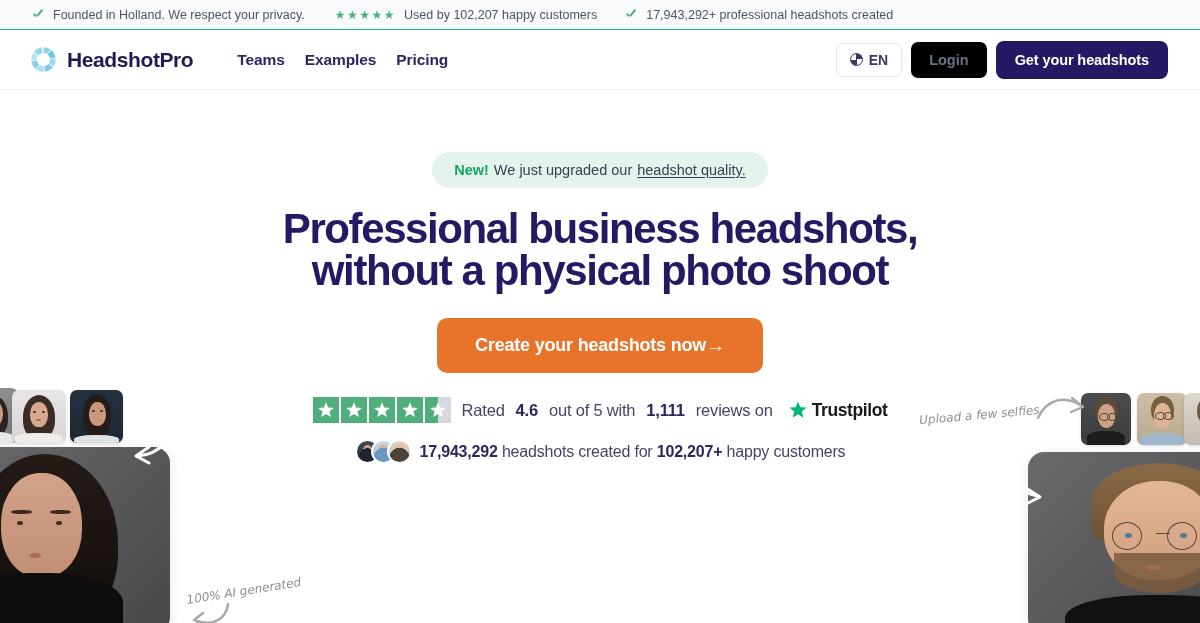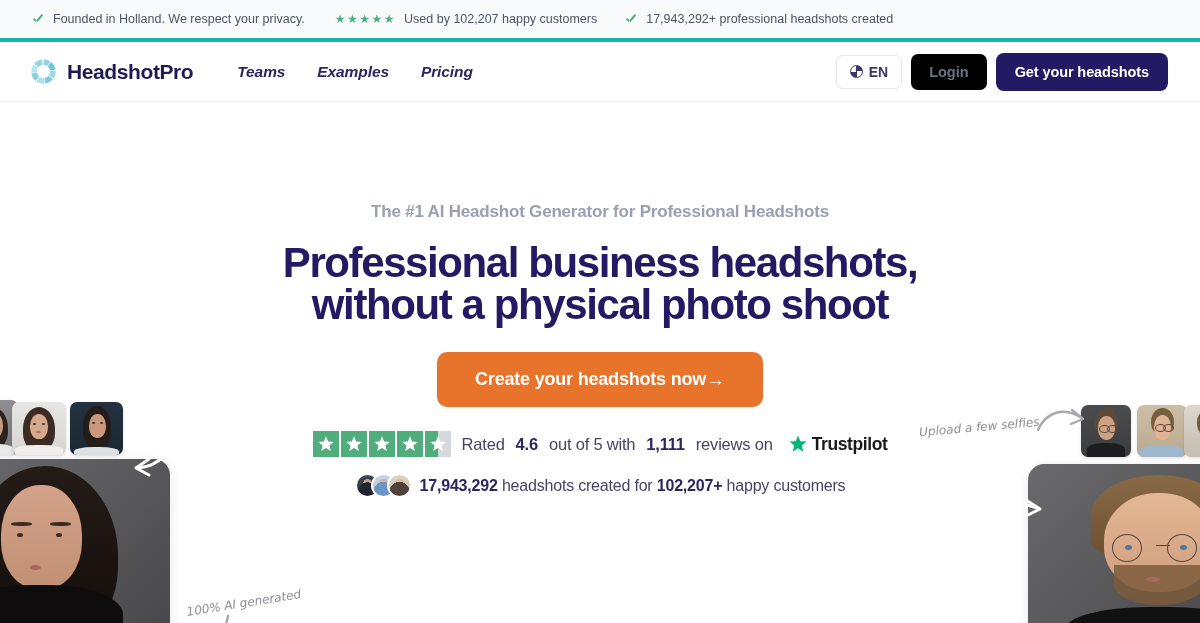--- a/index.html
+++ b/index.html
@@ -8,23 +8,23 @@
     overflow: hidden;
     background: #ffffff;
     font-family: "Liberation Sans", sans-serif;
     -webkit-font-smoothing: antialiased;
   }
   .page { position: relative; width: 1200px; height: 623px; overflow: hidden; background:#fff; }
 
   
   .topbar {
     position: relative;
-    height: 42px;
+    height: 30px;
     background: #f9fafb;
-    border-bottom: 4px solid #14b8a6;
+    border-bottom: 1px solid #14b8a6;
     display: flex;
     align-items: center;
     font-size: 12.5px;
     color: #4b5563;
     z-index: 6;
   }
   .topbar .tb-item { display:flex; align-items:center; gap:8px; white-space:nowrap; }
   .tb-1 { margin-left: 32px; }
   .tb-2 { margin-left: 30px; }
   .tb-3 { margin-left: 28px; }
@@ -49,21 +49,21 @@
     border-bottom: 1px solid #eceef1;
     display: flex;
     align-items: center;
     z-index: 6;
   }
   .brand { display:flex; align-items:center; gap:10px; margin-left:30px; }
   .logo-mark { width:27px; height:27px; position:relative; flex:none; }
   .brand-name {
     font-size: 21px; font-weight: 700; color:#1f1a52; letter-spacing:-0.4px;
   }
-  .nav { display:flex; align-items:center; gap:32px; margin-left:44px;font-style:italic; }
+  .nav { display:flex; align-items:center; gap:20px; margin-left:44px; }
   .nav a {
     font-size: 15.5px; font-weight: 700; color:#2b2560; text-decoration:none;
     letter-spacing:-0.1px;
   }
   .header-right { margin-left:auto; margin-right:32px; display:flex; align-items:center; gap:9px; }
   .lang-btn {
     display:flex; align-items:center; gap:6px;
     border:1px solid #e3e5ea; border-radius:7px;
     padding:8px 13px; background:#fff;
     font-size:14px; font-weight:600; color:#3b3663; cursor:pointer;
@@ -366,22 +366,26 @@
         <path d="M4 28 C 12 10, 30 4, 48 16" stroke="#a8a8ad" stroke-width="2.4" fill="none" stroke-linecap="round"></path>
         <path d="M38 8 L49 17 L37 22" stroke="#a8a8ad" stroke-width="2.4" fill="none" stroke-linecap="round" stroke-linejoin="round"></path>
       </svg>
 
       <svg class="curve-arrow" style="right:148px; top:352px;" width="62" height="66" viewBox="0 0 62 66">
         <path d="M6 4 C 4 30, 20 48, 48 54" stroke="#ffffff" stroke-width="3" fill="none" stroke-linecap="round"></path>
         <path d="M36 46 L50 55 L36 62" stroke="#ffffff" stroke-width="3" fill="none" stroke-linecap="round" stroke-linejoin="round"></path>
       </svg>
     </div>
 
-
-    <div class="eyebrow">The #1 AI Headshot Generator for Professional Headshots</div>
+    <div class="new-pill">
+      <span class="tag">New!</span>
+      <span>We just upgraded our</span>
+      <a href="#">headshot quality.</a>
+    </div>
+
 
     <h1 class="headline">
       <span class="l1">Professional business headshots,</span>
       <span class="l2">without a physical photo shoot</span>
     </h1>
 
 
     <button class="cta-orange">
       <span>Create your headshots now</span>
       <span class="arrow-r">→</span>

